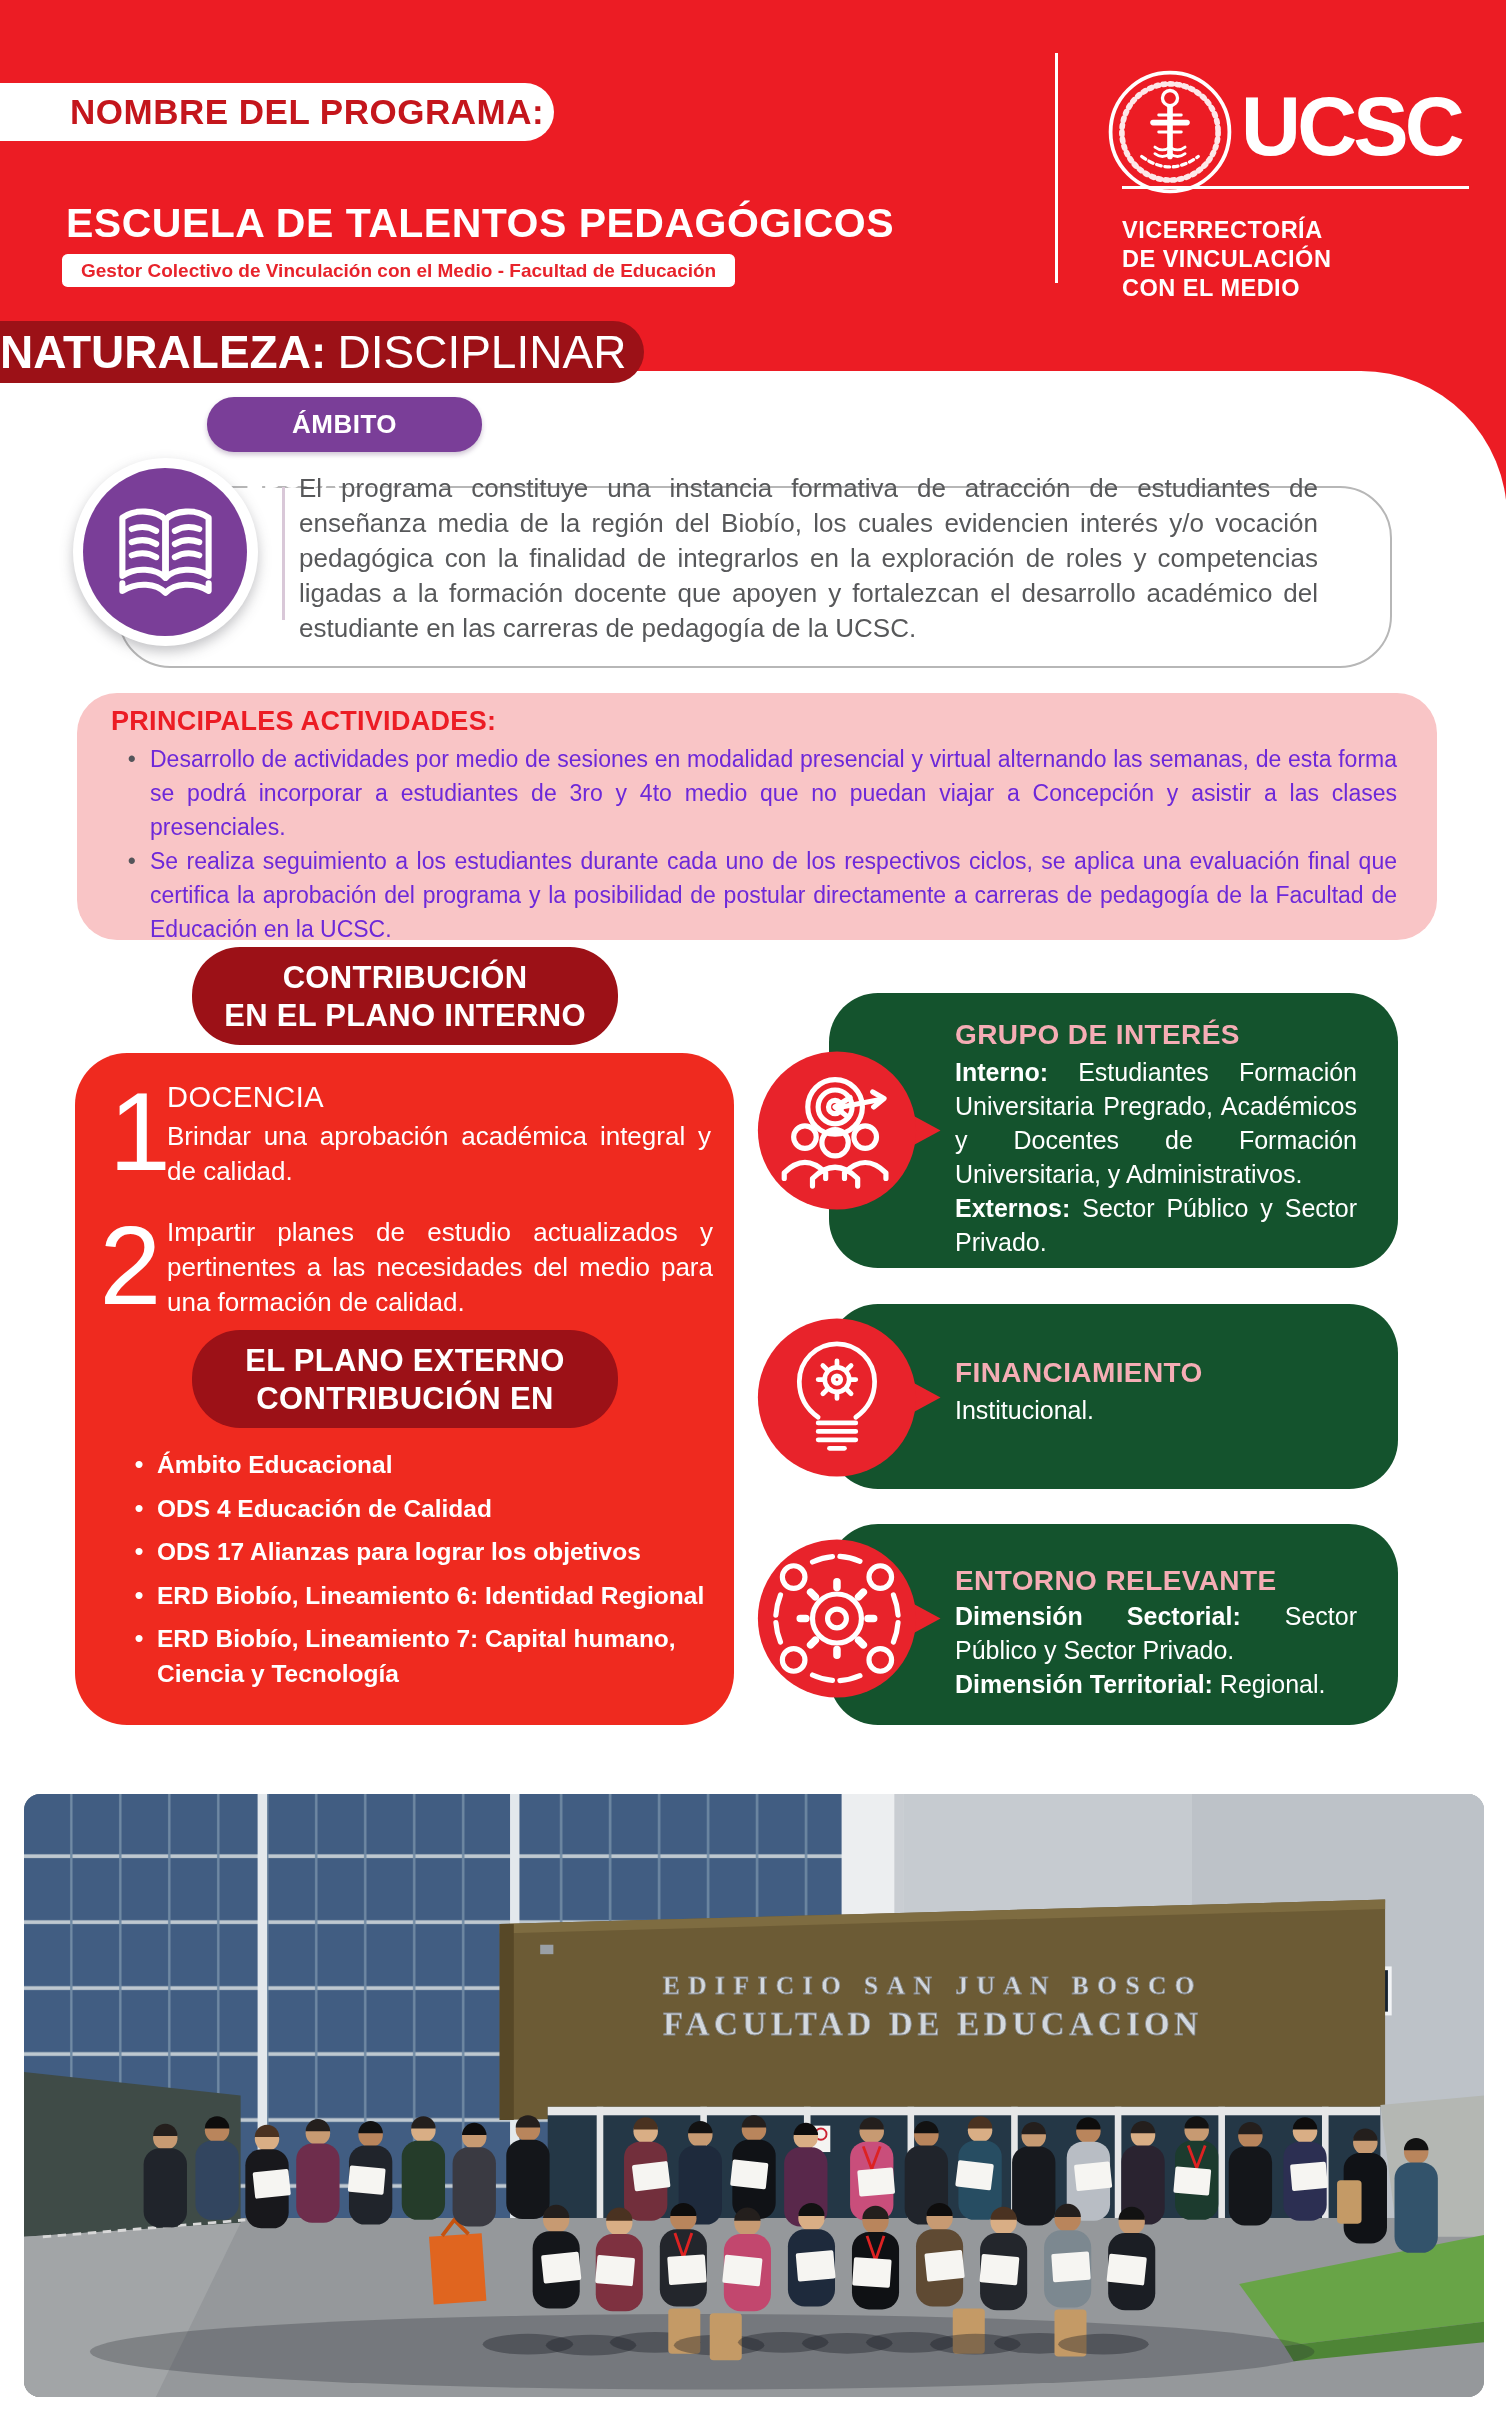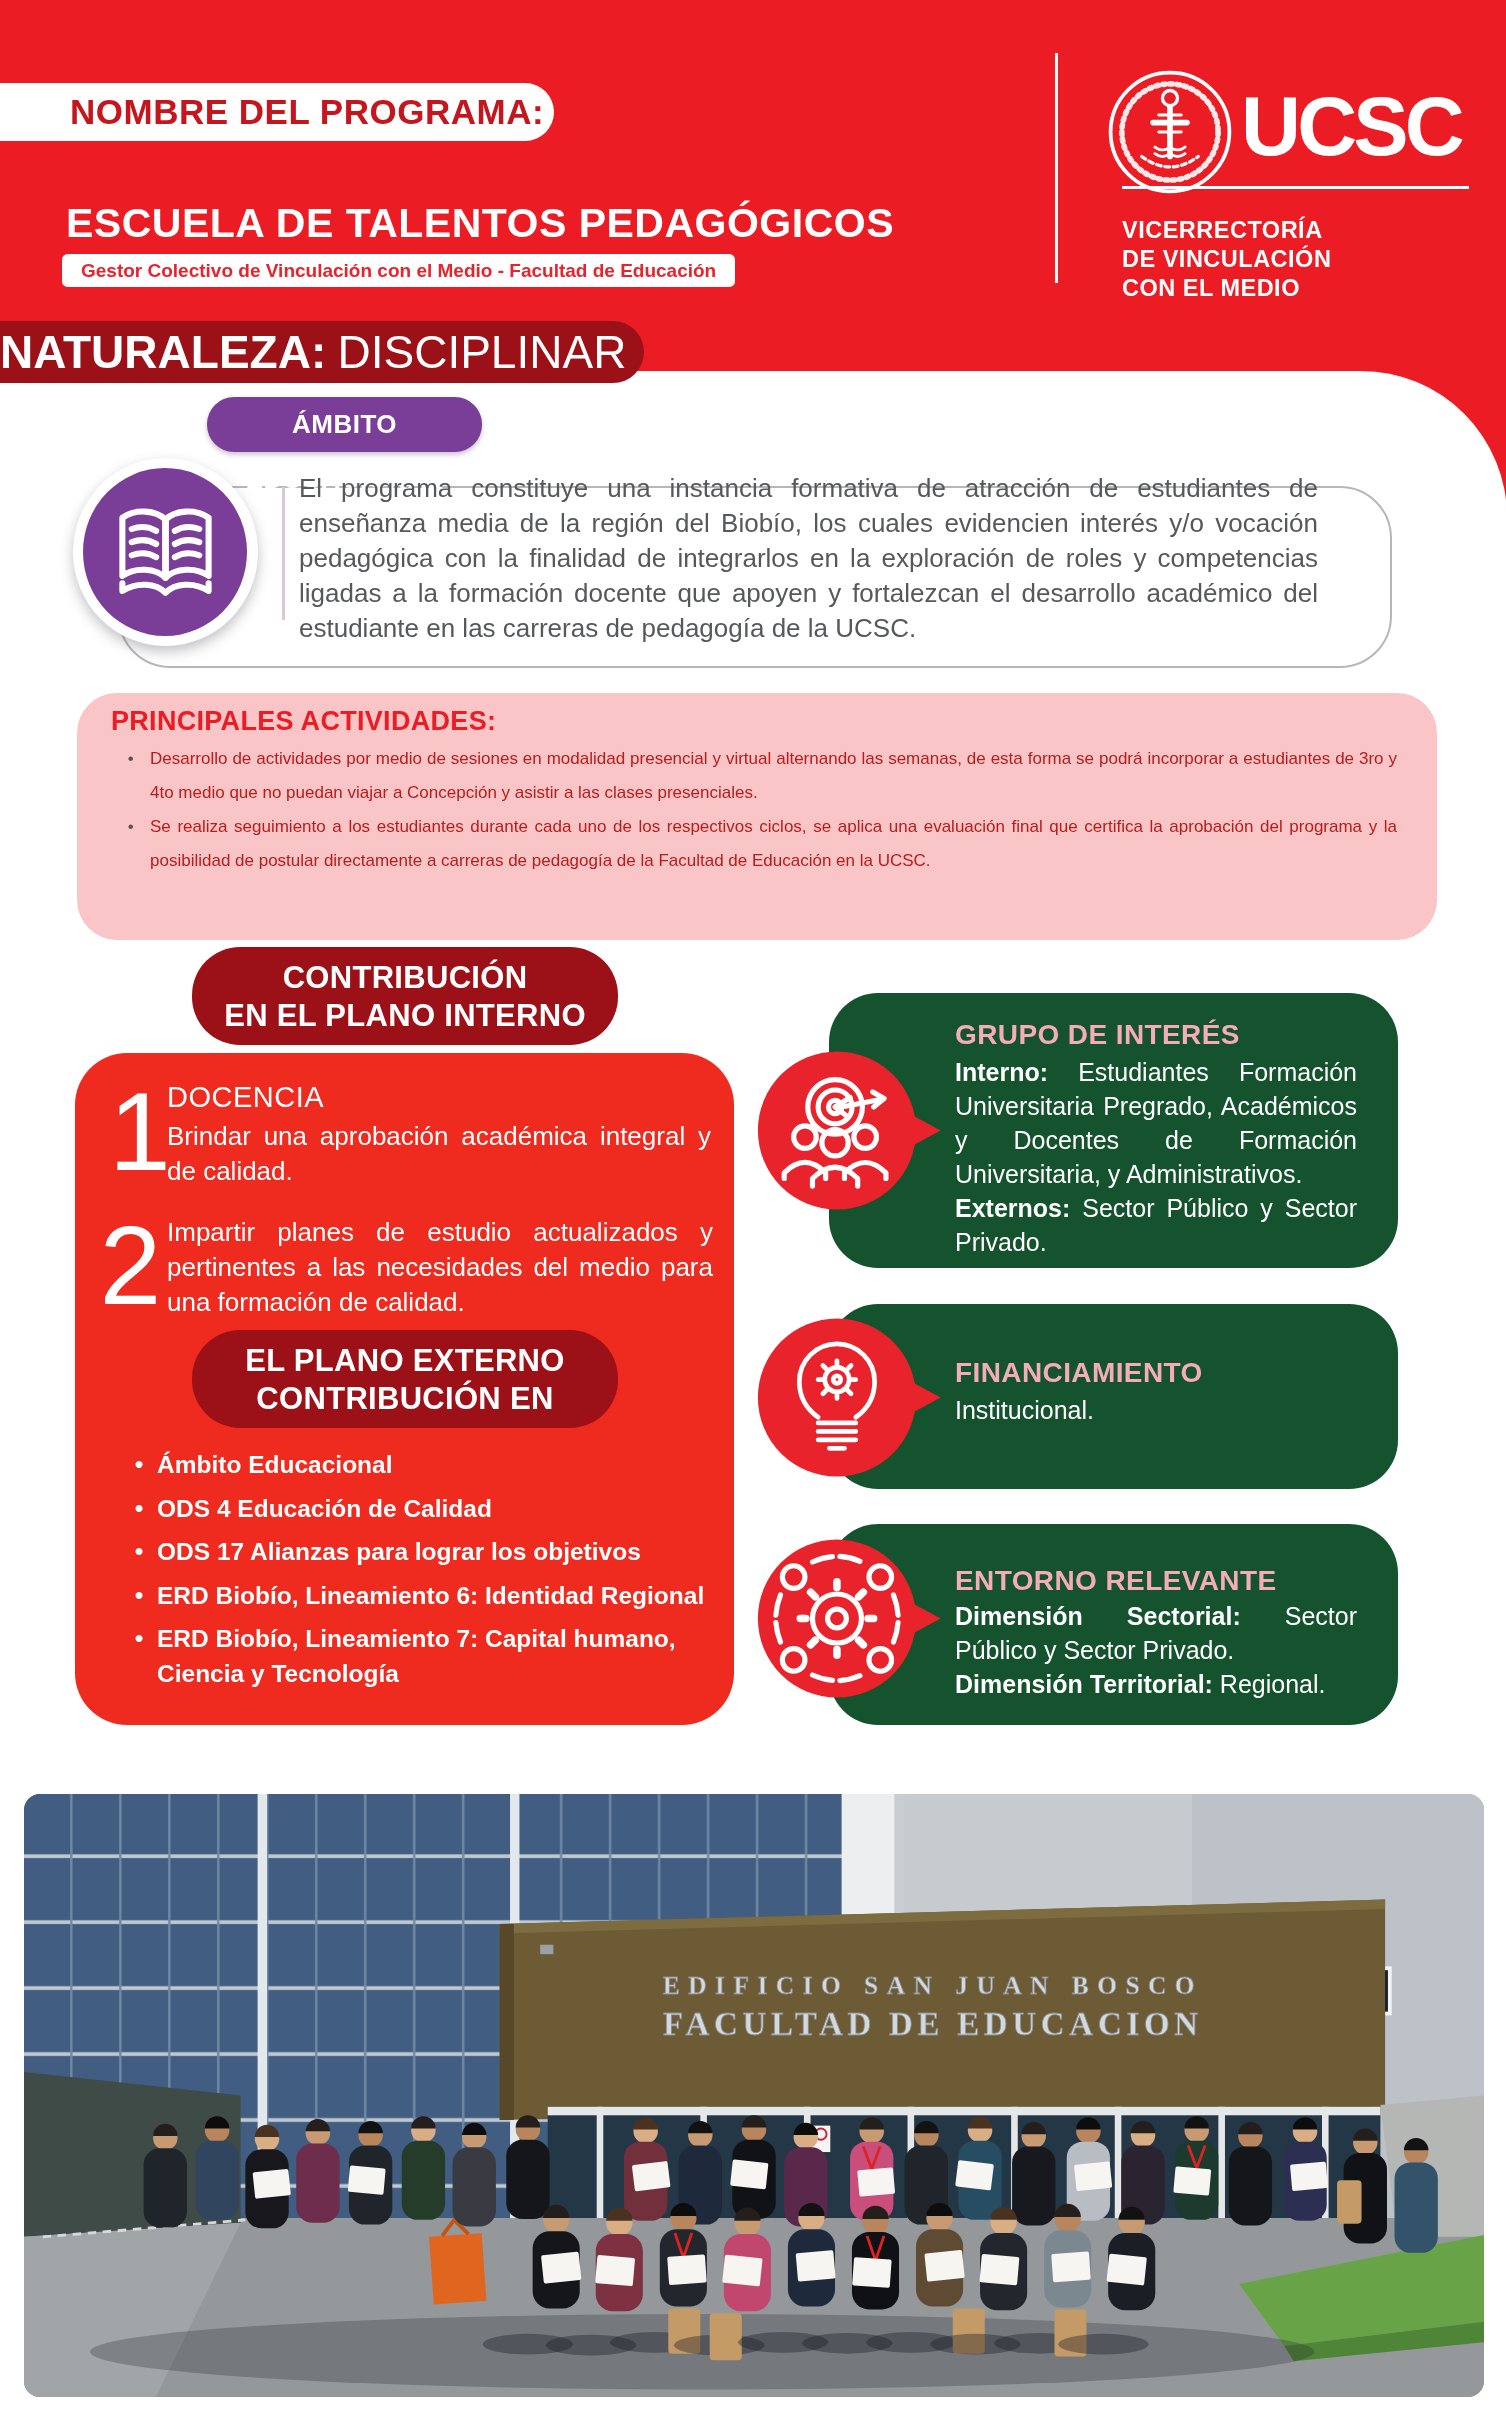--- a/index.html
+++ b/index.html
@@ -36,21 +36,21 @@
   .purple-badge { position:absolute; left:73px; top:458px; width:185px; height:188px; background:#ffffff; border-radius:50%; box-shadow:0 5.6px 13px rgba(80,80,90,.35); z-index:6; }
   .purple-badge .inner { position:absolute; left:10.4px; top:10.4px; width:164px; height:168px; background:#7A3E98; border-radius:50%; }
   .purple-badge svg { position:absolute; left:36px; top:41px; }
   .ambito-vsep { position:absolute; left:282px; top:487px; width:2.8px; height:133px; background:#D9C8D8; z-index:5; }
   .ambito-text { position:absolute; left:299px; top:471px; width:1019px; font-size:26px; line-height:35px; color:#57585A; text-align:justify; z-index:5; }
 
   
   .pink-box { position:absolute; left:77px; top:693px; width:1360px; height:247px; background:#F9C5C6; border-radius:40px; }
   .pink-box h3 { position:absolute; left:34px; top:13px; font-size:27px; color:#EC1C24; letter-spacing:0.3px; }
   .pink-box ul { position:absolute; left:47px; top:49px; width:1273px; list-style:none; }
-  .pink-box li { position:relative; padding-left:26px; font-size:17px; line-height:34px; color:#b91c1c; text-align:justify; }
+  .pink-box li { position:relative; padding-left:26px; font-size:23px; line-height:34px; color:#6d28d9; text-align:justify; }
   .pink-box li::before { content:"\2022"; position:absolute; left:3.8px; top:0; color:#54555A; }
 
   
   .red-box { position:absolute; left:75px; top:1053px; width:659px; height:672px; background:#EF2A1F; border-radius:52px; }
   .dark-pill { position:absolute; background:#9C1117; border-radius:48px; text-align:center; z-index:5; }
   .dark-pill span { display:block; font-size:31px; line-height:38px; font-weight:bold; color:#fff; letter-spacing:0.3px; }
   .pill-interno { left:192px; top:947px; width:426px; height:98px; padding-top:12.2px; }
   .pill-externo { left:192px; top:1330px; width:426px; height:98px; padding-top:12.2px; }
 
   .big-num { position:absolute; font-size:111px; font-weight:400; color:#ffffff; font-family:"Liberation Sans",sans-serif; }

